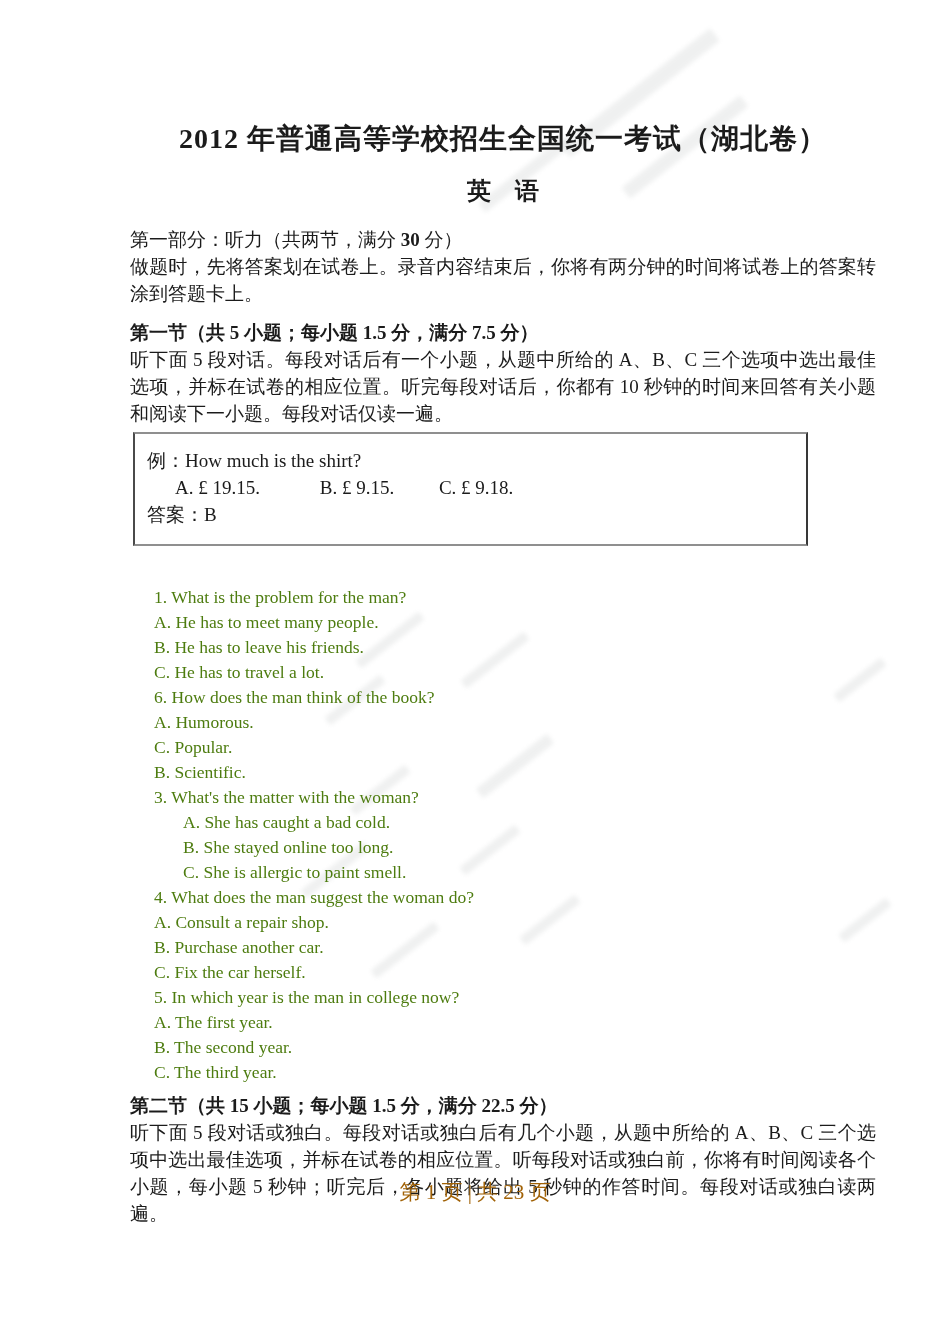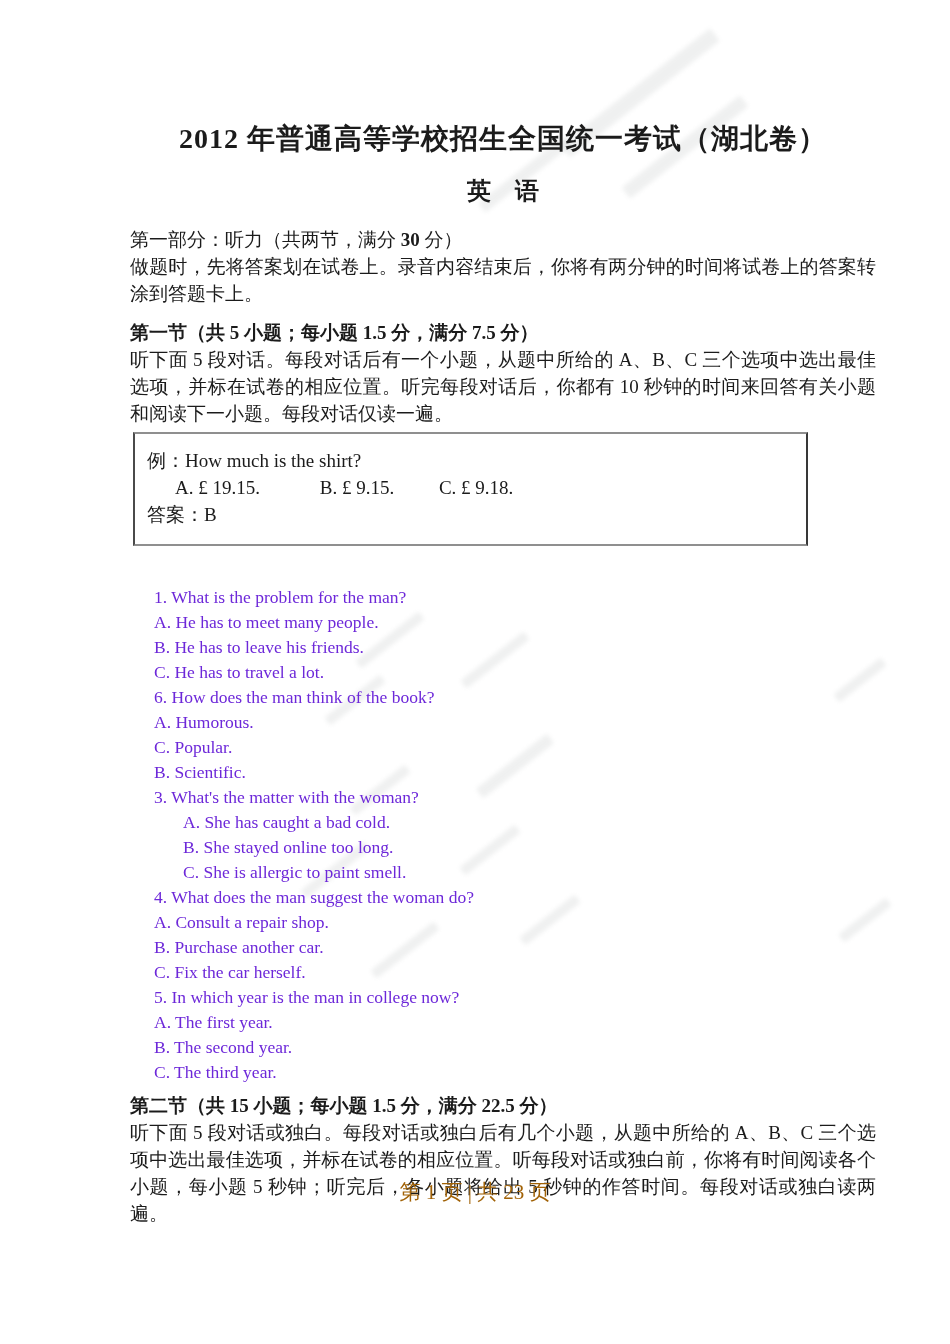--- a/index.html
+++ b/index.html
@@ -31,21 +31,21 @@
     padding:13px 10px 16px 12px;
     font-size:19px; line-height:27px;
   }
   .example-options { padding-left:28px; }
   .example-options .opt-b { margin-left:55px; }
   .example-options .opt-c { margin-left:40px; }
 
   .questions {
     margin-top:39px; margin-left:24px;
     font-size:17.5px; line-height:25px;
-    color:#6d28d9;
+    color:#4d7c0f;
   }
   .q-line, .opt-line { white-space:nowrap; }
   .opts.indent .opt-line { padding-left:29px; }
 
   .sec2-heading { margin-top:8px; }
 
   .footer {
     position:absolute; top:1178px; left:0; width:950px;
     text-align:center; font-size:21px; color:#a16207;
   }

